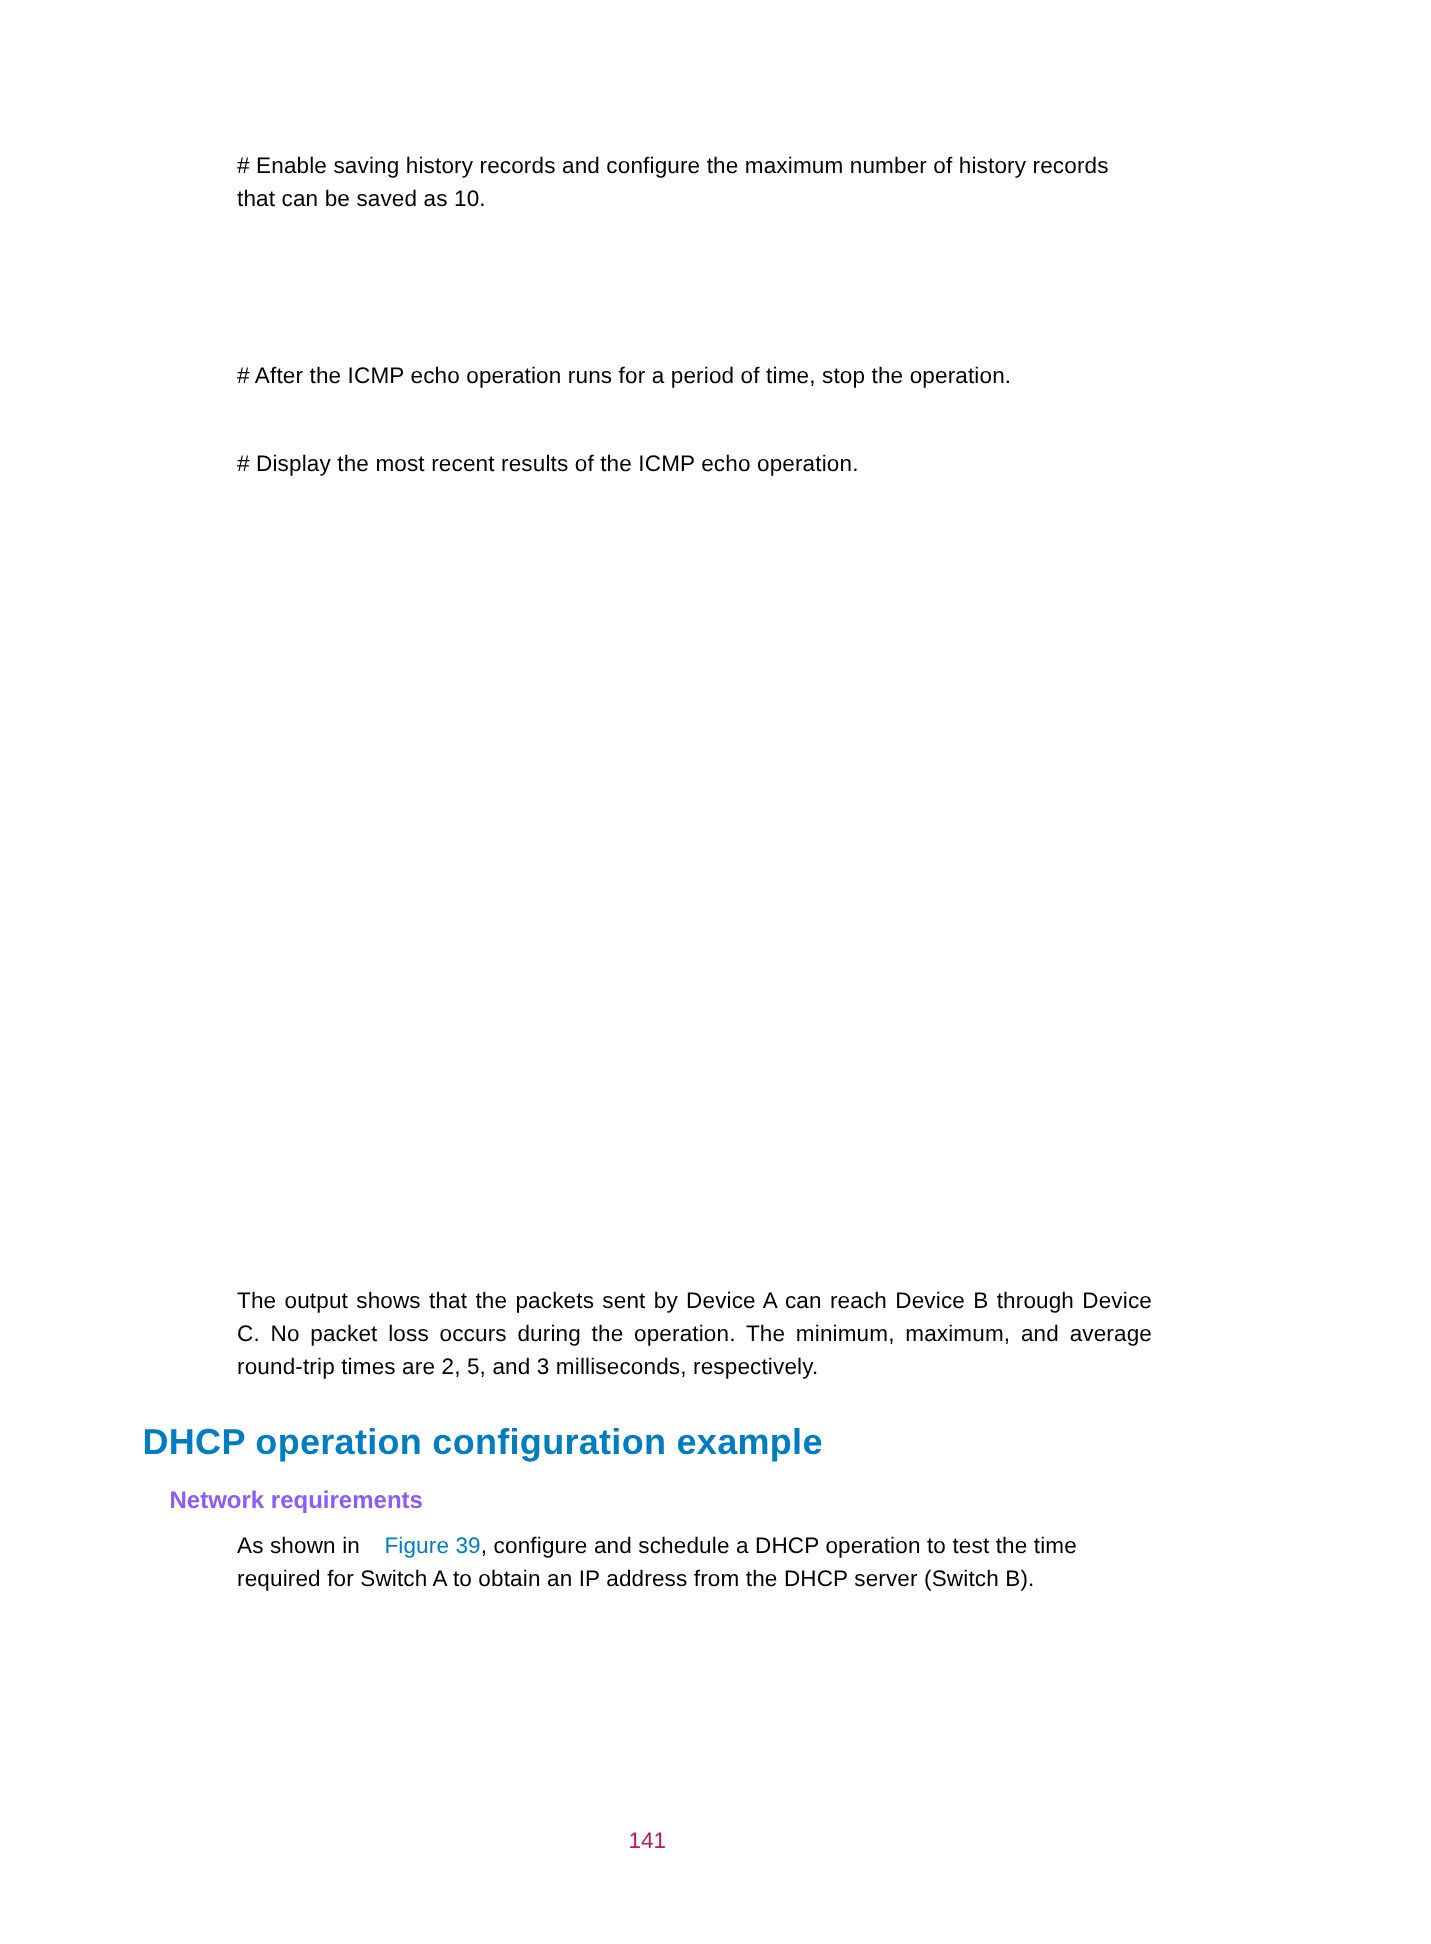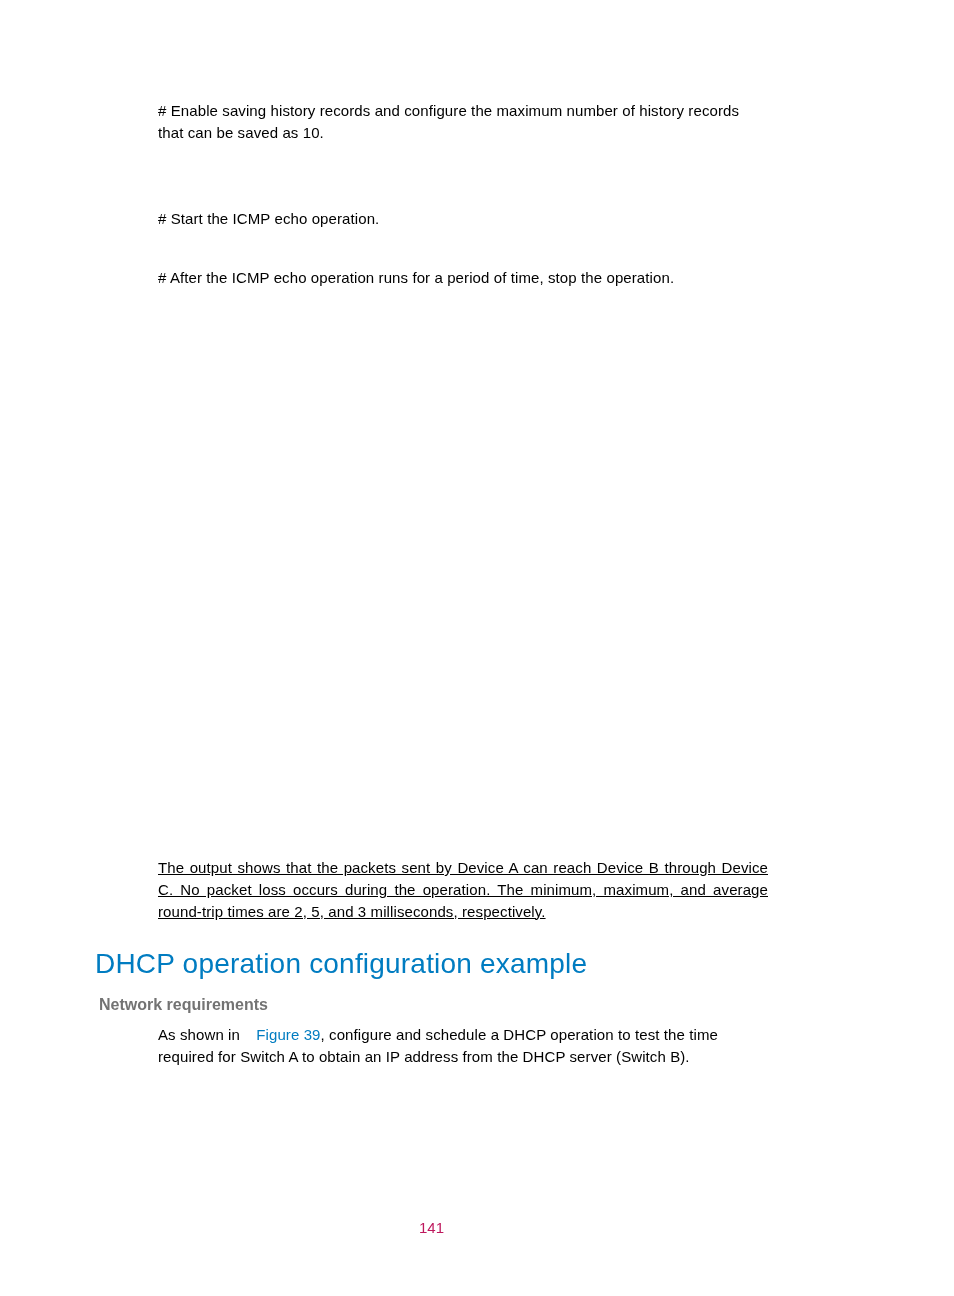--- a/index.html
+++ b/index.html
@@ -24,31 +24,31 @@
     letter-spacing: 0.1px;
   }
   .para {
     margin-bottom: 6px;
   }
   .gap-small { height: 58px; }
   .gap-xsmall { height: 32px; }
   .gap-med { height: 222px; }
   .gap-large { height: 308px; }
   h1.section-title {
-    font-size: 28px;
-    font-weight: 400;
+    font-size: 24px;
+    font-weight: 700;
     color: #007cc1;
     margin: 26px 0 16px 0;
     letter-spacing: 0.2px;
   }
   h2.subsection-title {
     font-size: 16px;
     font-weight: 700;
-    color: #737373;
-    margin: 8px 0 10px 4px;
+    color: #8b5cf6;
+    margin: 8px 0 10px 18px;
   }
   .link {
     color: #007cc1;
     cursor: pointer;
     margin-left: 12px;
   }
   .page-number {
     position: absolute;
     bottom: 60px;
     left: 0;
@@ -59,27 +59,27 @@
   }
 </style>
 </head>
 <body>
 
 <div class="page">
 
   <div class="body-block">
     <div class="para"># Enable saving history records and configure the maximum number of history records that can be saved as 10.</div>
     <div class="gap-small"></div>
-    <div class="para"># Start the ICMP echo operation.</div>
     <div class="gap-xsmall"></div>
     <div class="para"># After the ICMP echo operation runs for a period of time, stop the operation.</div>
     <div class="gap-xsmall"></div>
+    <div class="para"># Display the most recent results of the ICMP echo operation.</div>
     <div class="gap-med"></div>
     <div class="gap-large"></div>
-    <div class="para" style="text-align:justify;text-decoration:underline;">The output shows that the packets sent by Device A can reach Device B through Device C. No packet loss occurs during the operation. The minimum, maximum, and average round-trip times are 2, 5, and 3 milliseconds, respectively.</div>
+    <div class="para" style="text-align:justify;">The output shows that the packets sent by Device A can reach Device B through Device C. No packet loss occurs during the operation. The minimum, maximum, and average round-trip times are 2, 5, and 3 milliseconds, respectively.</div>
   </div>
 
   <h1 class="section-title">DHCP operation configuration example</h1>
 
   <h2 class="subsection-title">Network requirements</h2>
 
   <div class="body-block">
     <div class="para">
       <span>As shown in </span><span class="link">Figure 39</span><span>, configure and schedule a DHCP operation to test the time required for Switch A to obtain an IP address from the DHCP server (Switch B).</span>
     </div>

